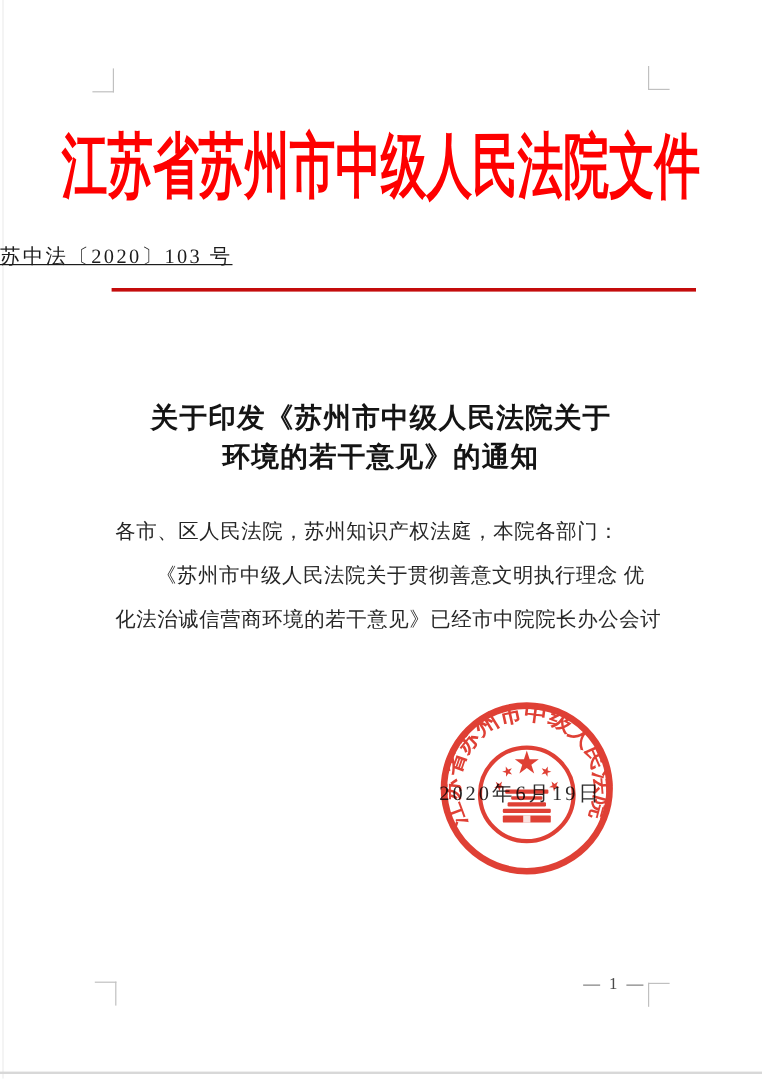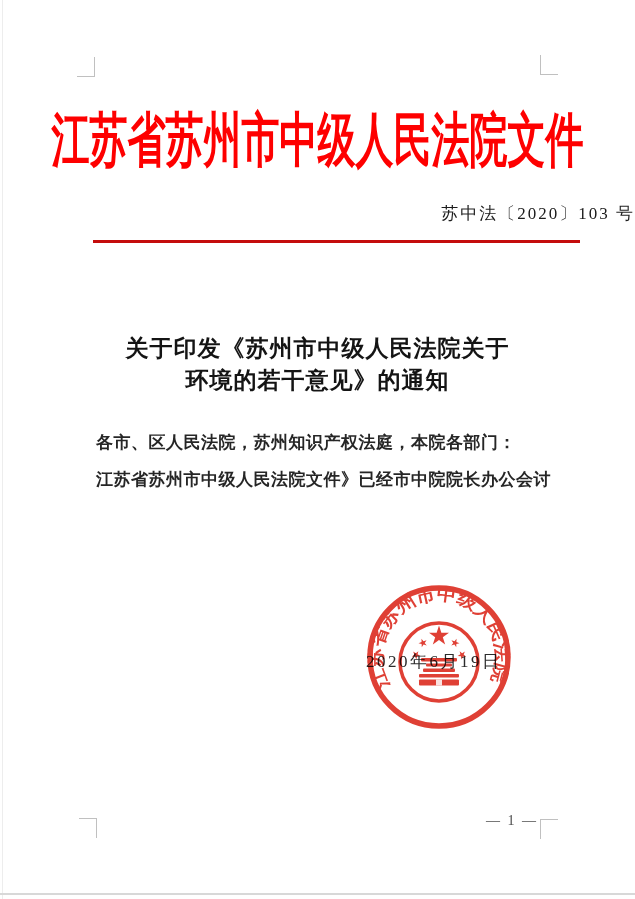--- a/index.html
+++ b/index.html
@@ -25,34 +25,34 @@
   .mark-tr{left:540px;top:55px;border-left:1px solid var(--mark-gray);border-bottom:1px solid var(--mark-gray);}
   .mark-bl{left:79px;top:818px;border-right:1px solid var(--mark-gray);border-top:1px solid var(--mark-gray);}
   .mark-br{left:540px;top:819px;border-left:1px solid var(--mark-gray);border-top:1px solid var(--mark-gray);}
 
   .org-title-wrap{position:absolute;left:0;right:0;top:118px;text-align:center;line-height:44px;}
   .org-title{
     display:inline-block;font-size:38px;font-weight:900;color:var(--header-red);
     letter-spacing:0px;transform:scale(1,1.55);transform-origin:50% 50%;white-space:nowrap;
   }
   .doc-number{
-    position:absolute;left:0;right:0;top:202px;text-align:right;
-    font-size:17px;line-height:24px;letter-spacing:2px;color:#1c1c1c;
+    position:absolute;left:0;right:0;top:202px;text-align:left;
+    font-size:17px;line-height:24px;letter-spacing:2px;color:#1c1c1c;text-decoration:underline;
   }
   .red-rule{position:absolute;left:93px;top:240px;width:487px;height:3px;background:var(--rule-red);}
 
   .notice-title{
     position:absolute;left:0;right:0;top:297px;text-align:center;
     font-size:23px;line-height:32px;font-weight:bold;color:#141414;letter-spacing:1px;margin-top:36px;
   }
   .notice-title .t-line{white-space:nowrap;}
 
   .body-text{
     position:absolute;left:96px;top:424px;width:460px;
-    font-size:17px;line-height:37px;letter-spacing:0.5px;color:#262626;font-weight:bold;
+    font-size:17px;line-height:37px;letter-spacing:0.5px;color:#262626;
   }
   .body-text .b-line{white-space:nowrap;}
   .body-text .b-line.indent{padding-left:34px;}
 
   .sign-date{
     position:absolute;left:366px;top:650px;z-index:1;
     font-size:17px;letter-spacing:2.5px;color:#2b2b2b;white-space:nowrap;
   }
   .seal{
     position:absolute;left:364px;top:582px;width:150px;height:150px;z-index:2;
@@ -85,21 +85,22 @@
 
   <div class="red-rule"></div>
 
   <div class="notice-title">
     <div class="t-line">关于印发《苏州市中级人民法院关于</div>
     <div class="t-line">环境的若干意见》的通知</div>
   </div>
 
   <div class="body-text">
     <div class="b-line">各市、区人民法院，苏州知识产权法庭，本院各部门：</div>
-    <div class="b-line">江苏省苏州市中级人民法院文件》已经市中院院长办公会讨</div>
+    <div class="b-line indent">《苏州市中级人民法院关于贯彻善意文明执行理念 优</div>
+    <div class="b-line">化法治诚信营商环境的若干意见》已经市中院院长办公会讨</div>
   </div>
 
   <div class="sign-date">2020年6月19日</div>
 
   <svg class="seal" viewBox="0 0 150 150" xmlns="http://www.w3.org/2000/svg" aria-hidden="true">
     <defs>
       <path id="ringPath" d="M 25.6 103.5 A 57 57 0 1 1 124.4 103.5" fill="none"></path>
       <path id="star" d="M0,-10 L2.25,-3.09 9.51,-3.09 3.63,1.18 5.88,8.09 0,3.82 -5.88,8.09 -3.63,1.18 -9.51,-3.09 -2.25,-3.09 Z"></path>
     </defs>
 

